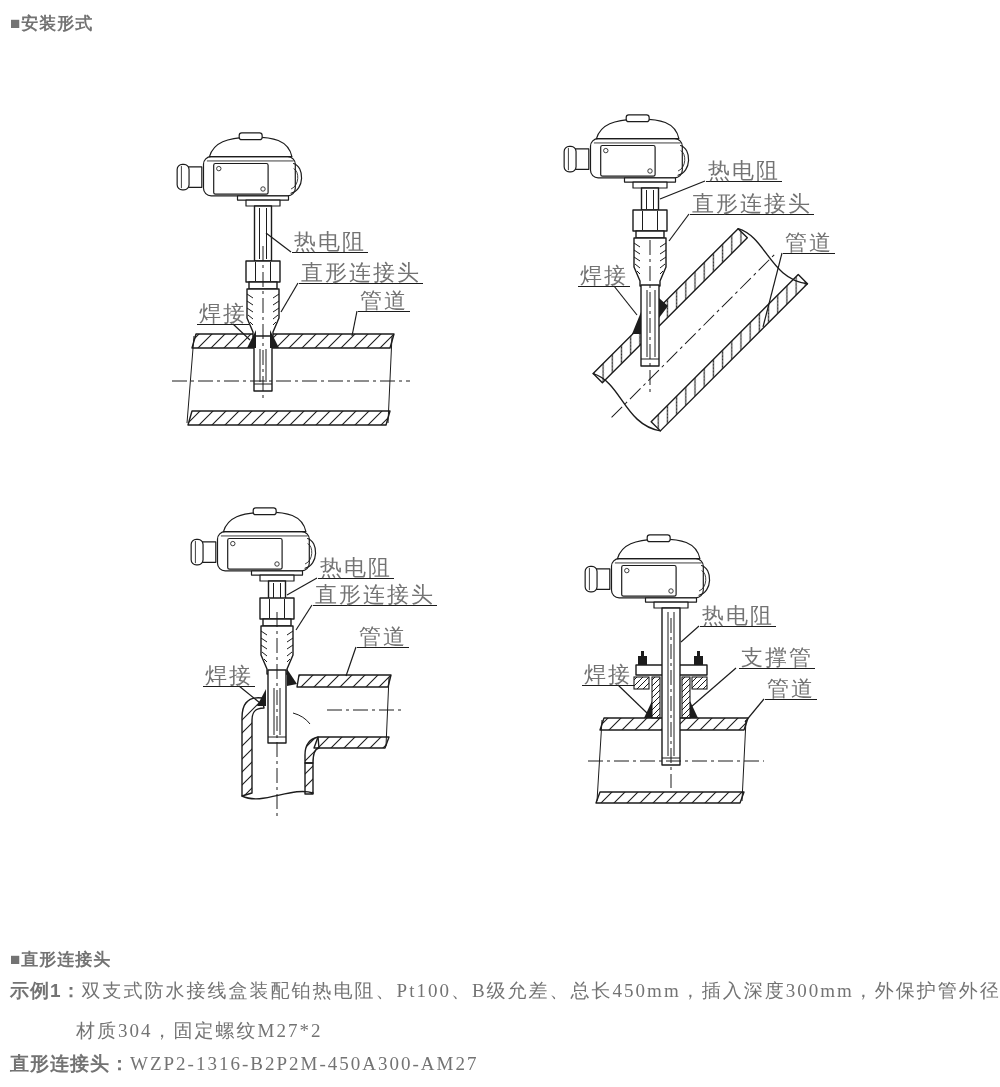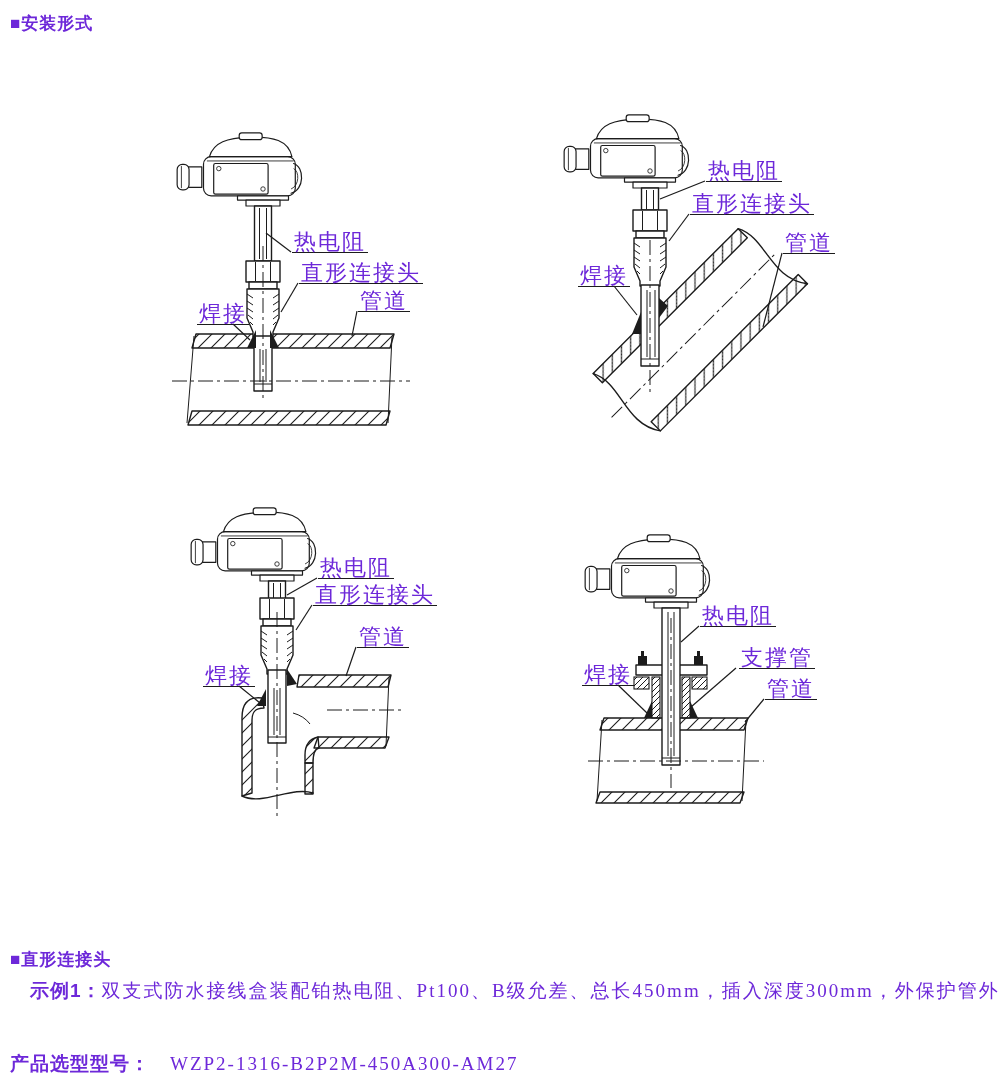--- a/index.html
+++ b/index.html
@@ -1,38 +1,38 @@
 <!DOCTYPE html>
 <html><head>
 <meta charset="utf-8">
 <style>
   html,body{margin:0;padding:0;background:#fff;}
   #page{position:relative;width:1000px;height:1087px;background:#fff;overflow:hidden;
-        font-family:"Liberation Serif",serif;color:#6d28d9;}
+        font-family:"Liberation Serif",serif;color:#737373;}
   .doc-title{position:absolute;left:10px;top:12px;font-family:"Liberation Sans",sans-serif;
         font-weight:bold;font-size:17px;letter-spacing:1px;}
   svg{position:absolute;left:0;top:0;}
   .ln{stroke:#1c1c1c;stroke-width:1.4;fill:none;stroke-linejoin:round;stroke-linecap:round;}
   .f-w{fill:#ffffff;}
   .f-b{fill:#1c1c1c;stroke:none;}
   .thin{stroke:#1c1c1c;stroke-width:1;fill:none;}
   .cl{stroke:#1c1c1c;stroke-width:1;fill:none;stroke-dasharray:15 4 3 4;}
   .ldr{stroke:#1c1c1c;stroke-width:1.2;fill:none;}
   .hp{fill:url(#hatch);stroke:#1c1c1c;stroke-width:1.4;stroke-linejoin:round;}
   .hp2{fill:url(#hatch2);stroke:#1c1c1c;stroke-width:1.1;}
   .dlabel{position:absolute;font-size:22px;line-height:19px;letter-spacing:2px;white-space:nowrap;
         padding:0 2px 1px 2px;border-bottom:1.5px solid #1c1c1c;}
   .sec-title{position:absolute;left:10px;top:948px;font-family:"Liberation Sans",sans-serif;
         font-weight:bold;font-size:17px;letter-spacing:1px;}
   .ex-line1{position:absolute;left:10px;top:978px;font-size:19px;letter-spacing:2px;white-space:nowrap;}
-  .ex-label{font-family:"Liberation Sans",sans-serif;font-weight:bold;letter-spacing:1px;margin-left:20px;}
+  .ex-label{font-family:"Liberation Sans",sans-serif;font-weight:bold;letter-spacing:1px;}
   .ex-line2{position:absolute;left:76px;top:1018px;font-size:19px;letter-spacing:2px;white-space:nowrap;}
   .model-line{position:absolute;left:10px;top:1051px;font-size:19px;white-space:nowrap;}
   .model-label{font-family:"Liberation Sans",sans-serif;font-weight:bold;letter-spacing:1px;}
-  .model-value{letter-spacing:2px;margin-left:20px;}
+  .model-value{letter-spacing:2px;}
 </style>
 </head>
 <body>
 
 <div id="page">
 
   <div class="doc-title">■安装形式</div>
 
   <svg width="1000" height="940" viewBox="0 0 1000 940">
     <defs>
@@ -206,17 +206,18 @@
 
   <span class="dlabel" style="left:700px;top:606px">热电阻</span>
   <span class="dlabel" style="left:739px;top:648px">支撑管</span>
   <span class="dlabel" style="left:765px;top:679px">管道</span>
   <span class="dlabel" style="left:582px;top:665px">焊接</span>
 
   <div class="sec-title">■直形连接头</div>
   <div class="ex-line1">
     <span class="ex-label">示例1：</span><span>双支式防水接线盒装配铂热电阻、Pt100、B级允差、总长450mm，插入深度300mm，外保护管外径Φ16mm，</span>
   </div>
+  <div class="ex-line2">材质304，固定螺纹M27*2</div>
   <div class="model-line">
-    <span class="model-label">产品选型型号：</span><span class="model-value">WZP2-1316-B2P2M-450A300-AM27</span>
+    <span class="model-label">直形连接头：</span><span class="model-value">WZP2-1316-B2P2M-450A300-AM27</span>
   </div>
 
 </div>
 
 </body></html>

